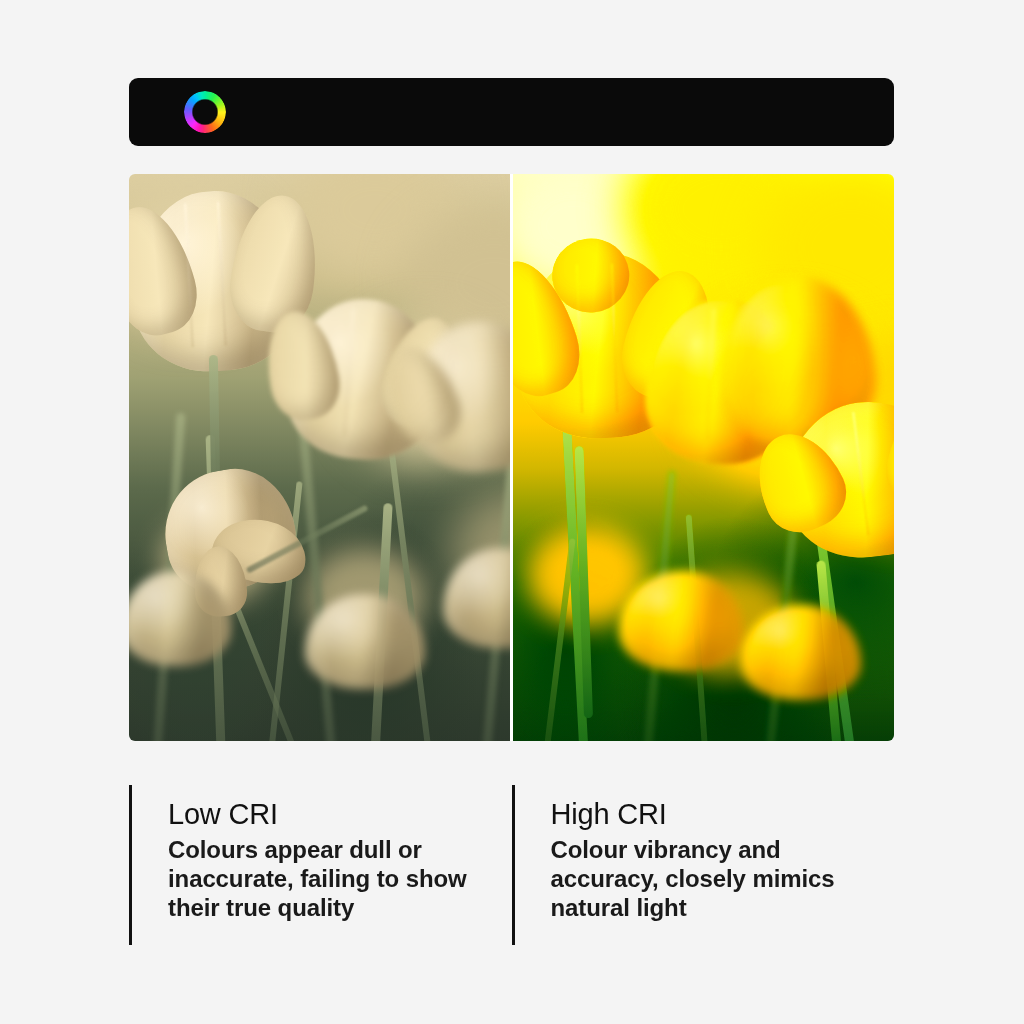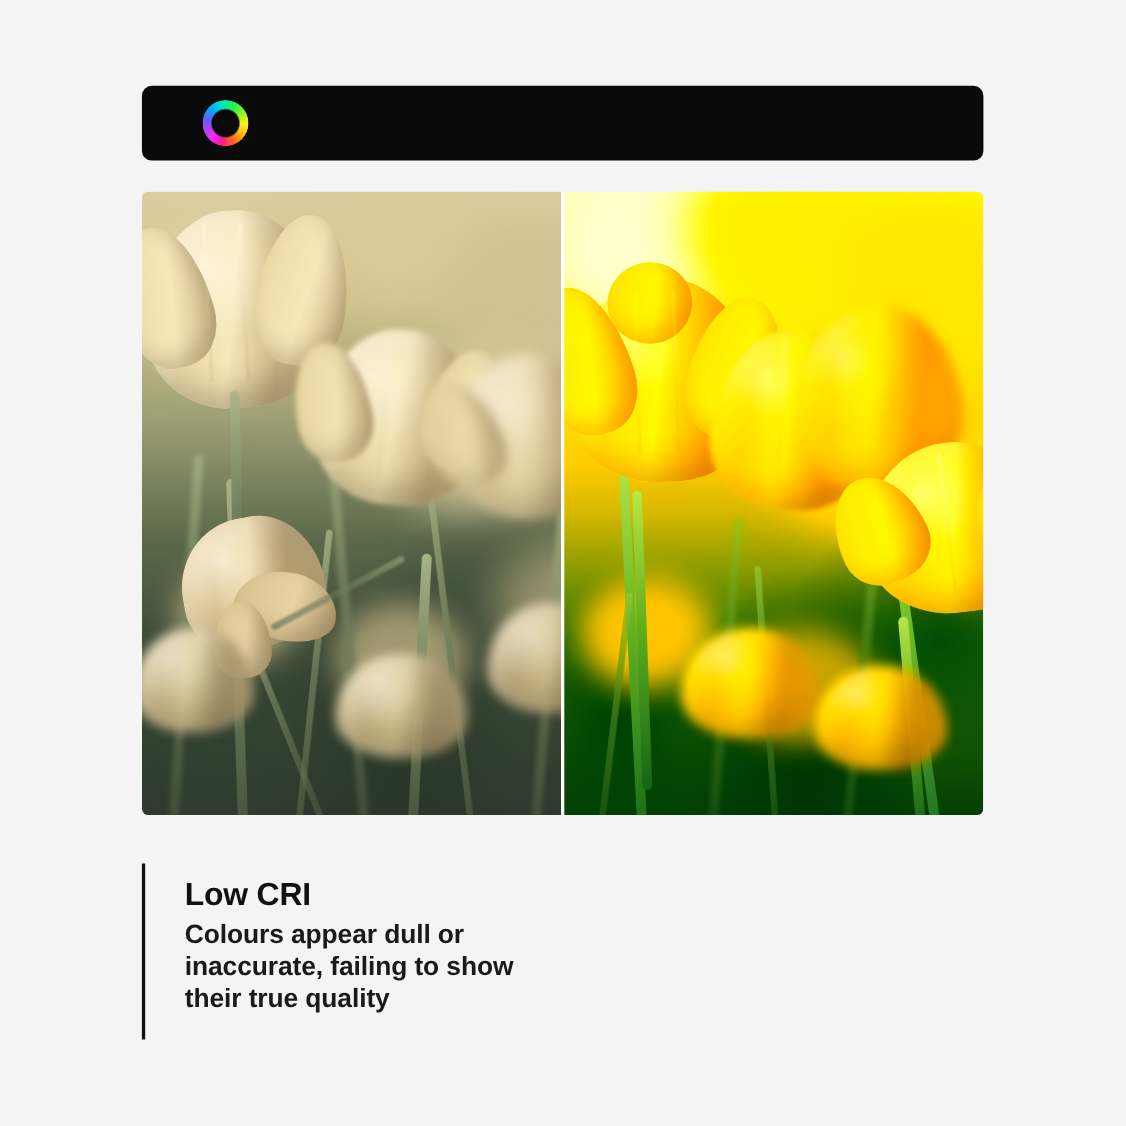--- a/index.html
+++ b/index.html
@@ -193,21 +193,21 @@
   .caption-rule {
     position: absolute;
     left: 0;
     top: 0;
     width: 3px;
     height: 160px;
     background: #111111;
   }
   .caption-title {
     font-size: 29px;
-    font-weight: 700;
+    font-weight: 400;
     color: #111111;
     margin: 14px 0 4px 0;
     letter-spacing: -0.2px;
     line-height: 1.1;
   }
   .caption-body {
     font-size: 24px;
     font-weight: 700;
     color: #1a1a1a;
     line-height: 1.22;
@@ -352,14 +352,19 @@
 </div>
 
 <div class="captions">
 
   <div class="caption-col">
     <div class="caption-rule"></div>
     <div class="caption-title">Low CRI</div>
     <div class="caption-body">Colours appear dull or inaccurate, failing to show their true quality</div>
   </div>
 
+  <div class="caption-col">
+    <div class="caption-rule"></div>
+    <div class="caption-title">High CRI</div>
+    <div class="caption-body">Colour vibrancy and accuracy, closely mimics natural light</div>
+  </div>
 
 </div>
 
 </body></html>

